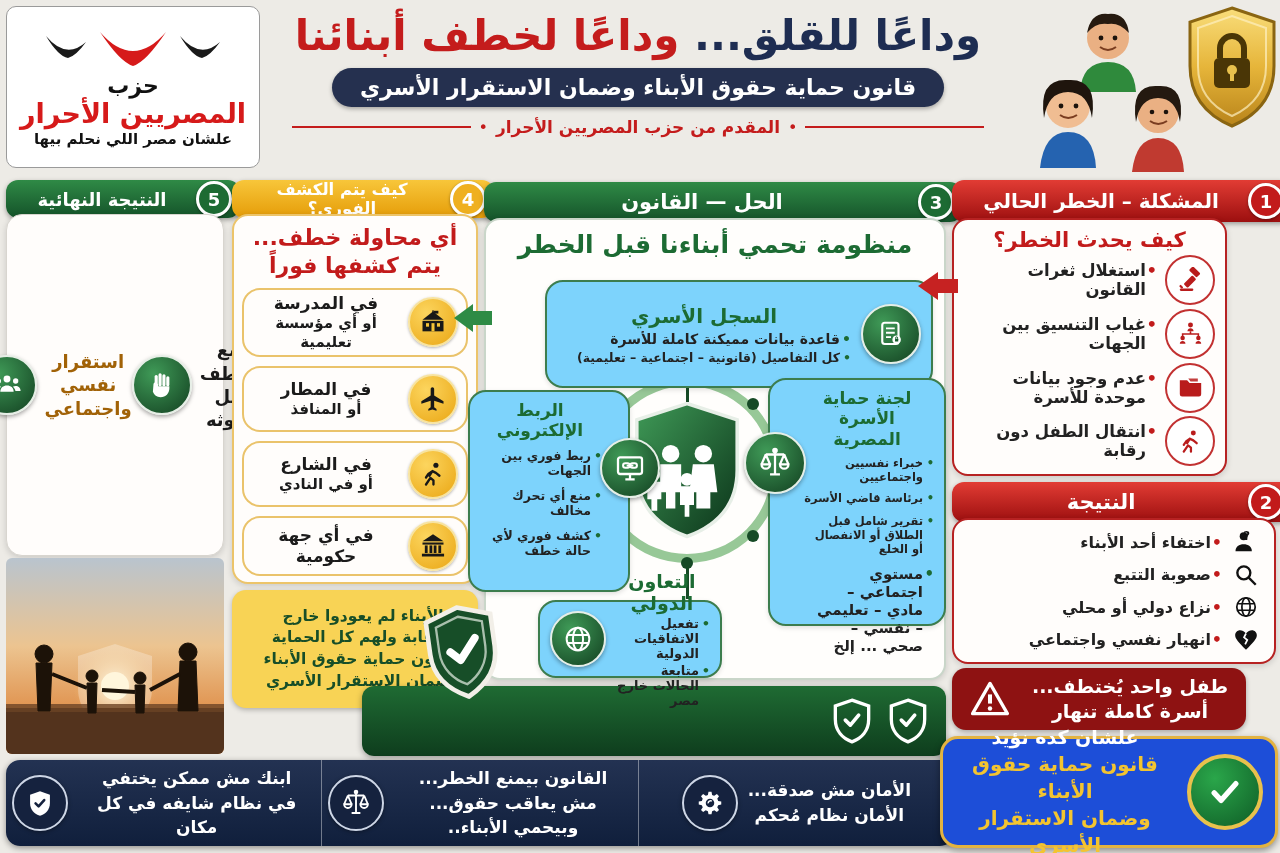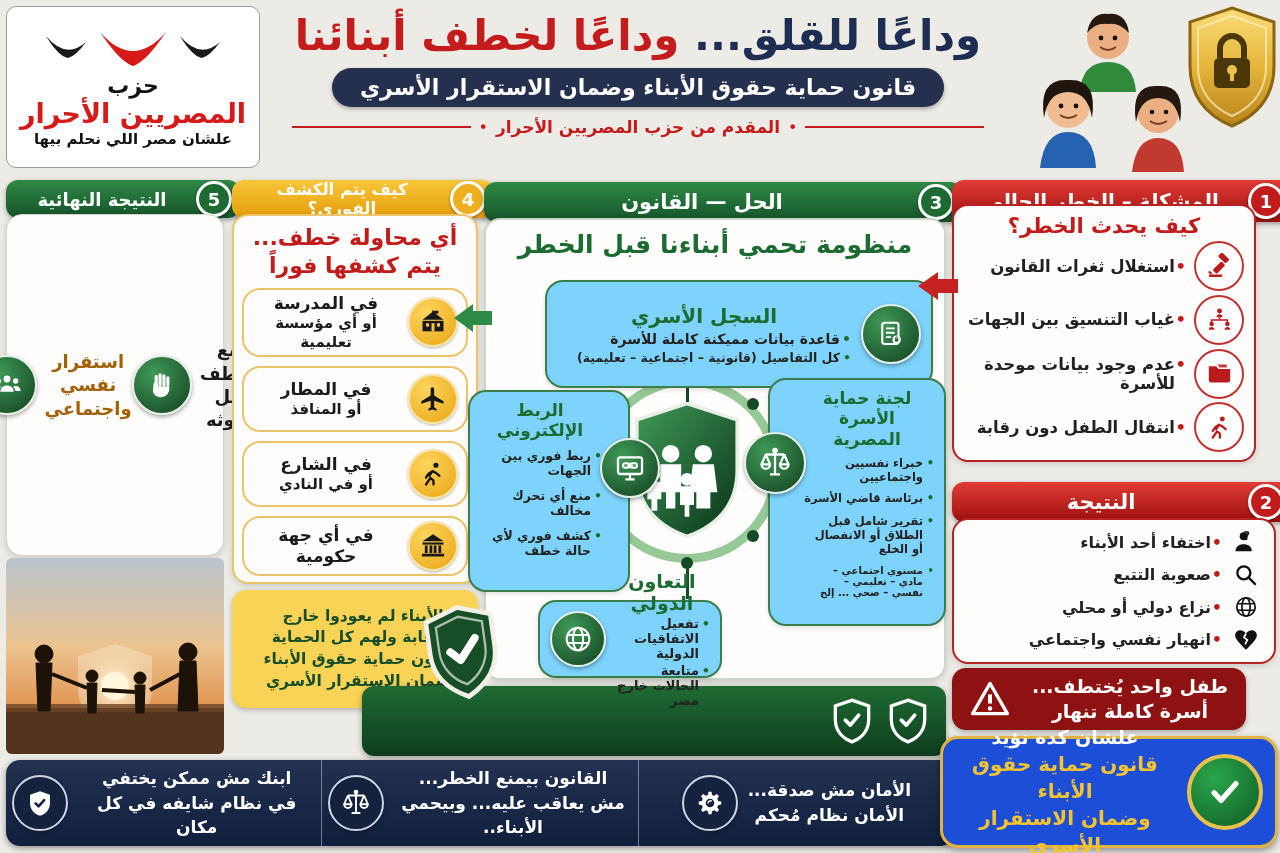--- a/index.html
+++ b/index.html
@@ -401,21 +401,21 @@
   </div>
 
   <div class="node" style="left:768px;top:378px;width:178px;height:248px;padding:8px 10px 6px 30px;box-sizing:border-box;">
     <div class="nt" style="font-size:17px;line-height:1.2;">
       <div>لجنة حماية الأسرة</div>
       <div>المصرية</div>
     </div>
     <div class="bl grn" style="font-size:11.5px;margin-top:7px;">خبراء نفسيين واجتماعيين</div>
     <div class="bl grn" style="font-size:11.5px;margin-top:7px;">برئاسة قاضي الأسرة</div>
     <div class="bl grn" style="font-size:11.5px;margin-top:9px;">تقرير شامل قبل الطلاق أو الانفصال أو الخلع</div>
-    <div class="bl grn" style="font-size:10px;margin-top:9px;margin-left:10px;">مستوي اجتماعي – مادي – تعليمي – نفسي – صحي ... إلخ</div>
+    <div class="bl grn" style="font-size:15px;margin-top:9px;margin-left:10px;">مستوي اجتماعي – مادي – تعليمي – نفسي – صحي ... إلخ</div>
   </div>
   <div class="ic gic abs" style="left:744px;top:432px;width:58px;height:58px;z-index:3;">
     <svg width="34" height="34" viewBox="0 0 24 24" fill="none" stroke="#fff" stroke-width="1.6">
         <path d="M12 3.5v16M8.5 20h7M5.5 6h13"></path>
         <path d="M5.5 6l-3 7M5.5 6l3 7M2.5 13a3 3 0 0 0 6 0zM18.5 6l-3 7M18.5 6l3 7M15.5 13a3 3 0 0 0 6 0z"></path>
         <circle cx="12" cy="3.2" r="1.2" fill="#fff"></circle>
       </svg>
   </div>
 
   <div class="node" style="left:538px;top:600px;width:184px;height:78px;display:flex;align-items:center;gap:8px;padding:4px 10px;box-sizing:border-box;">
@@ -439,21 +439,21 @@
   </div>
   <div class="arrowL" style="left:454px;top:304px;width:38px;height:28px;">
     <div class="tip" style="border-right:19px solid #2e8b45;"></div>
     <div class="tail" style="left:17px;width:21px;background:#2e8b45;"></div>
   </div>
 
   <div class="hdr hred" style="left:952px;top:180px;width:324px;height:42px;">
     <div class="num">1</div>
     <div class="t" style="font-size:20px;">المشكلة – الخطر الحالي</div>
   </div>
-  <div class="card" style="left:952px;top:204px;width:304px;height:258px;border:2px solid #b72222;box-sizing:border-box;
+  <div class="card" style="left:952px;top:218px;width:275px;height:258px;border:2px solid #b72222;box-sizing:border-box;
               padding:6px 10px;display:flex;flex-direction:column;justify-content:space-around;">
     <div style="text-align:center;color:#c21b1b;font-weight:bold;font-size:21px;">كيف يحدث الخطر؟</div>
 
     <div class="row">
       <div class="ic ric" style="width:46px;height:46px;">
         <svg width="27" height="27" viewBox="0 0 24 24" fill="#b91c1c">
             <rect x="2.5" y="19" width="12" height="2.3" rx="1"></rect>
             <rect x="11" y="1.8" width="9.5" height="5" rx="1" transform="rotate(45 15.7 4.3)"></rect>
             <rect x="9" y="7.5" width="5" height="11" rx="1" transform="rotate(45 11.5 13)"></rect>
             <rect x="2" y="16.5" width="3.5" height="2" rx=".8" transform="rotate(45 3.7 17.5)"></rect>
@@ -591,21 +591,21 @@
         <svg width="30" height="30" viewBox="0 0 24 24" fill="#fff">
             <path d="M21 13.2v-2.4l-2.5-.5a6.8 6.8 0 0 0-.7-1.7l1.4-2.1-1.7-1.7-2.1 1.4c-.5-.3-1.1-.5-1.7-.7L13.2 3h-2.4l-.5 2.5c-.6.2-1.2.4-1.7.7L6.5 4.8 4.8 6.5l1.4 2.1c-.3.5-.5 1.1-.7 1.7L3 10.8v2.4l2.5.5c.2.6.4 1.2.7 1.7l-1.4 2.1 1.7 1.7 2.1-1.4c.5.3 1.1.5 1.7.7l.5 2.5h2.4l.5-2.5c.6-.2 1.2-.4 1.7-.7l2.1 1.4 1.7-1.7-1.4-2.1c.3-.5.5-1.1.7-1.7z"></path>
             <circle cx="12" cy="12" r="3.4" fill="#15223e"></circle>
             <path d="M13.5 10.5a2 2 0 0 0-3 1.8" stroke="#fff" stroke-width="1.2" fill="none"></path>
           </svg>
       </div>
     </div>
     <div class="fcell">
       <div class="ftxt">
         <div>القانون بيمنع الخطر...</div>
-        <div>مش يعاقب عليه... وبيحمي الأبناء..</div>
+        <div>مش يعاقب حقوق... وبيحمي الأبناء..</div>
       </div>
       <div class="ic nic" style="width:52px;height:52px;">
         <svg width="30" height="30" viewBox="0 0 24 24" fill="none" stroke="#fff" stroke-width="1.5">
             <path d="M12 3.5v16M8.5 20h7M5.5 6h13"></path>
             <path d="M5.5 6l-3 7M5.5 6l3 7M2.5 13a3 3 0 0 0 6 0zM18.5 6l-3 7M18.5 6l3 7M15.5 13a3 3 0 0 0 6 0z"></path>
             <circle cx="12" cy="3.2" r="1.1" fill="#fff"></circle>
           </svg>
       </div>
     </div>
     <div class="fcell">

